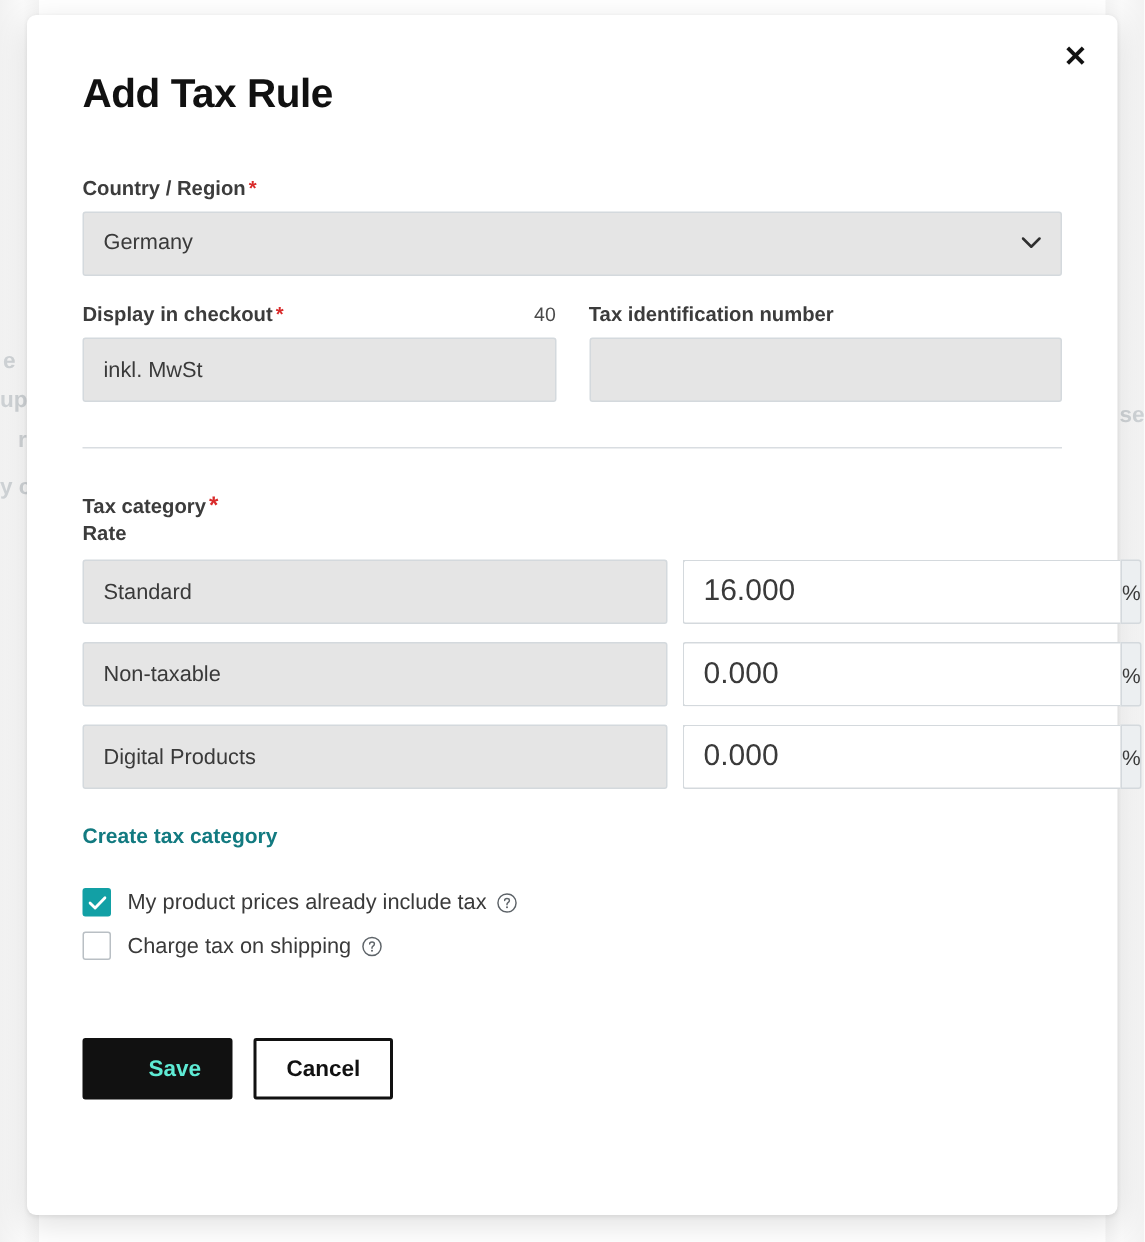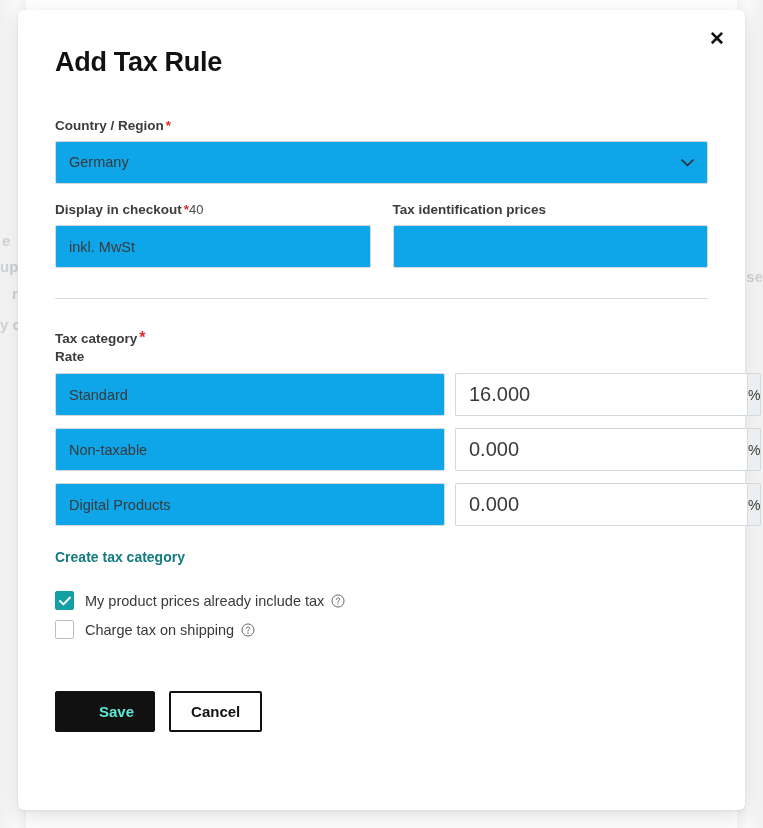--- a/index.html
+++ b/index.html
@@ -97,35 +97,35 @@
     display: block;
     line-height: 1.2;
   }
   .req {
     color: #d92b2b;
     font-weight: 700;
     margin-left: 2px;
   }
   .label-row {
     display: flex;
-    justify-content: flex-start;
+    justify-content: space-between;
     align-items: baseline;
   }
   .char-count {
     font-size: 13px;
     color: #4a4a4a;
     font-weight: 400;
   }
 
   .input {
     box-sizing: border-box;
     width: 100%;
     height: 43px;
     border: 1px solid #d4d9dd;
-    background: #0ea5e9;
+    background: #e5e5e5;
     font-family: "Liberation Sans", sans-serif;
     font-size: 14.5px;
     color: #3a3a3a;
     padding: 0 13px;
     border-radius: 2px;
     outline: none;
   }
   .input::placeholder { color: #9aa0a6; }
 
   .select-wrap { position: relative; }
@@ -327,21 +327,21 @@
         <div class="label-row">
           <label class="field-label">
             <span>Display in checkout</span><span class="req">*</span>
           </label>
           <span class="char-count">40</span>
         </div>
         <input class="input" value="inkl. MwSt" style="">
       </div>
 
       <div class="col">
-        <label class="field-label">Tax identification prices</label>
+        <label class="field-label">Tax identification number</label>
         <input class="input" value="" style="">
       </div>
     </div>
 
     <div class="divider"></div>
 
     
     <div class="cat-head">
       <div class="h-cat">
         <span class="field-label" style="display:inline;">Tax category</span><span class="req">*</span>

